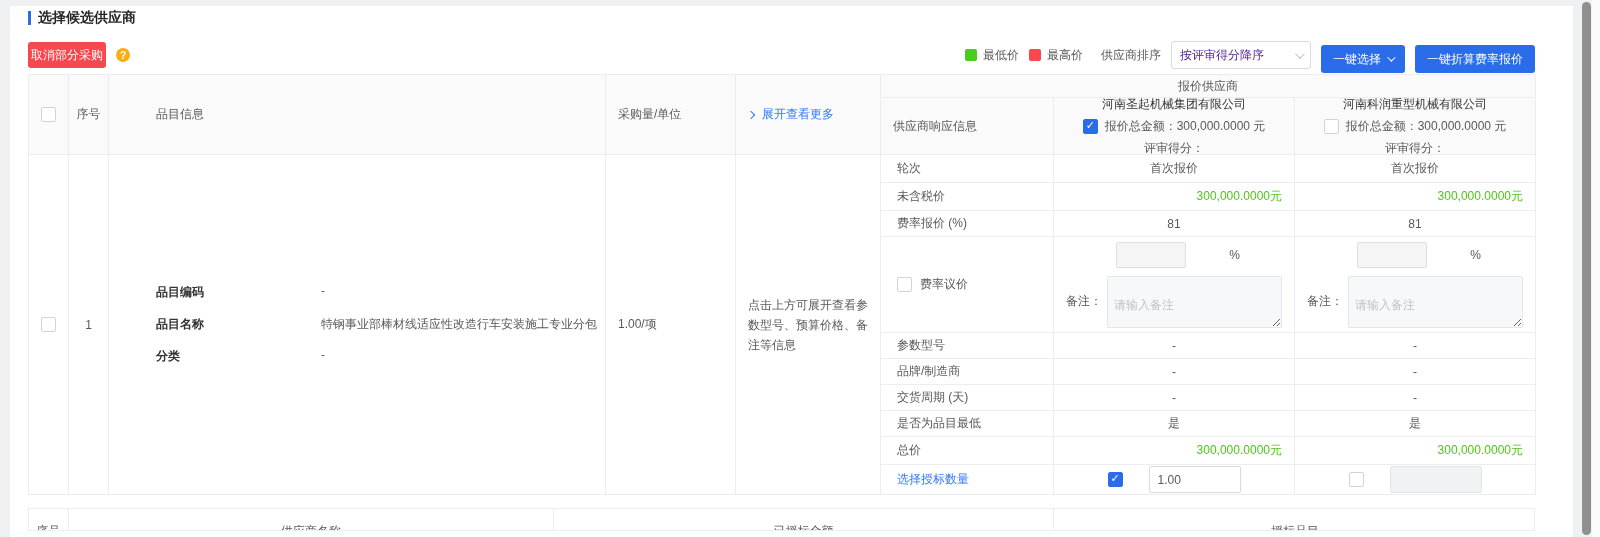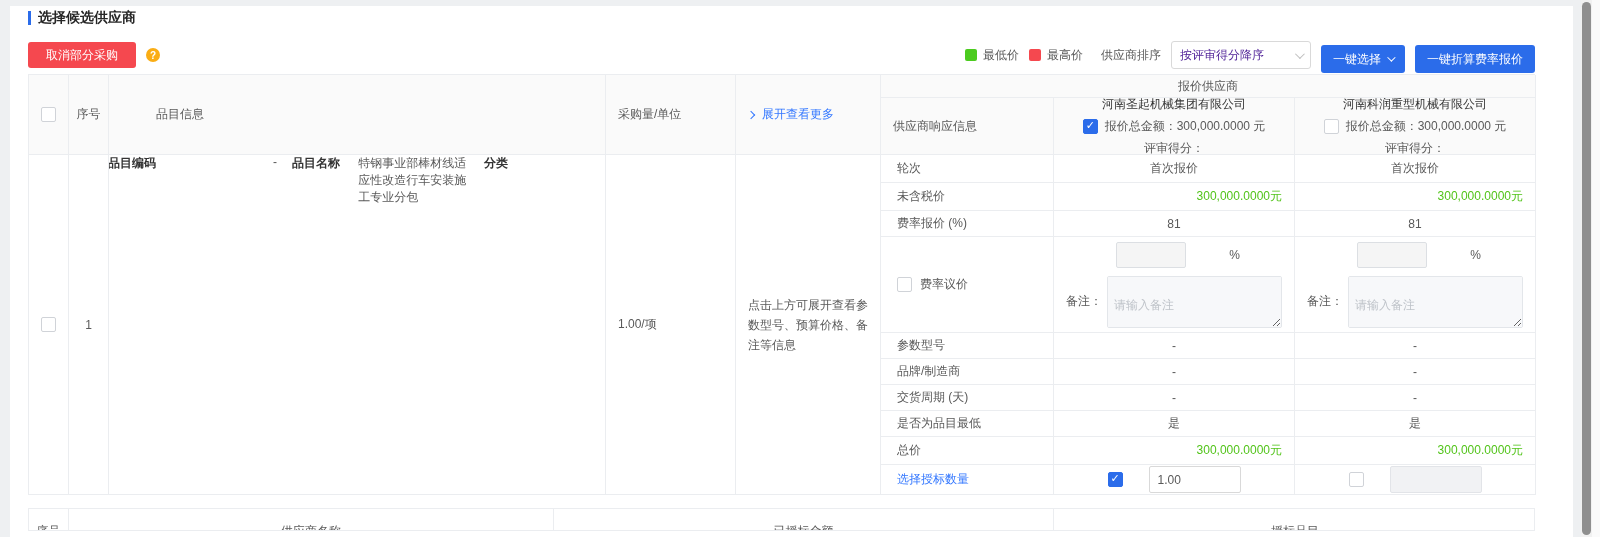--- a/index.html
+++ b/index.html
@@ -13,21 +13,21 @@
   .sb-thumb { position:absolute; left:1px; top:2px; width:9px; height:533px; background:#8f8f8f; border-radius:5px; }
   .edge-strip { position:absolute; left:1592px; top:0; width:8px; height:537px; background:#fafafa; }
 
   
   .title-row { position:absolute; left:28px; top:9px; display:flex; align-items:center; }
   .title-bar { width:3px; height:14px; background:#2b6cea; margin-right:7px; }
   .title-text { font-size:14px; font-weight:bold; color:#262626; }
 
   
   .toolbar { position:absolute; left:28px; top:41px; width:1507px; height:28px; display:flex; align-items:center; }
-  .btn-danger { height:26px; padding:0 18px; background:#f5484f; color:#fff; border:none; border-radius:3px; font-size:12px; cursor:pointer; }
+  .btn-danger { height:26px; padding:0 3px; background:#f5484f; color:#fff; border:none; border-radius:3px; font-size:12px; cursor:pointer; }
   .help-circle { width:14px; height:14px; border-radius:50%; background:#faad14; color:#fff; font-size:10px; font-weight:bold; display:inline-flex; align-items:center; justify-content:center; margin-left:10px; }
   .tb-right { margin-left:auto; display:flex; align-items:center; gap:10px; }
   .swatch { width:12px; height:12px; border-radius:2px; display:inline-block; }
   .legend-item { display:flex; align-items:center; gap:6px; color:#595959; }
   .sort-label { margin-left:8px; color:#595959; }
   .select-box { width:140px; height:28px; border:1px solid #d9d9d9; border-radius:3px; display:flex; align-items:center; padding:0 8px; color:#4c1d95; background:#fff; cursor:pointer; }
   .select-box .val { flex:1; }
   .chev-down { width:7px; height:7px; border-right:1px solid #bfbfbf; border-bottom:1px solid #bfbfbf; transform:rotate(45deg) translateY(-2px); }
   .btn-primary { height:28px; padding:0 12px; background:#2b6cea; color:#fff; border:none; border-radius:3px; font-size:12px; cursor:pointer; display:inline-flex; align-items:center; gap:6px;margin-top:8px; }
   .chev-down-w { width:6px; height:6px; border-right:1px solid #fff; border-bottom:1px solid #fff; transform:rotate(45deg) translateY(-2px); }
@@ -48,21 +48,21 @@
   .pl12 { padding-left:12px; }
   .pl16 { padding-left:16px; }
   .pl47 { padding-left:47px; }
   .link { color:#3377ff; cursor:pointer; }
   .chev-right { width:6px; height:6px; border-right:1px solid #3377ff; border-top:1px solid #3377ff; transform:rotate(45deg); margin-right:8px; }
   .sup-head { flex-direction:column; justify-content:center; gap:5px; }
   .sup-name { color:#333; }
   .sup-line { display:flex; align-items:center; gap:7px; color:#595959; }
   .green { color:#52c41a; }
   .price { justify-content:flex-end; padding-right:12px; }
-  .item-cell { align-items:flex-start; justify-content:center; gap:15px; }
+  .item-cell { flex-direction:column; align-items:flex-start; justify-content:center; gap:15px; }
   .kv { display:flex; }
   .kv .k { width:165px; font-weight:bold; color:#333; }
   .kv .v { color:#595959; }
   .hint { color:#595959; line-height:20px; padding-right:10px; }
   .nego-cell { flex-direction:column; align-items:stretch; justify-content:center; gap:8px; padding:8px 12px; }
   .rate-line { position:relative; display:flex; justify-content:center; align-items:center; height:26px; }
   .rate-input { width:70px; height:26px; background:#f5f5f5; border:1px solid #dcdfe3; border-radius:2px; margin-right:46px; }
   .pct { position:absolute; right:42px; color:#595959; }
   .remark-line { display:flex; align-items:center; gap:5px; }
   .remark-label { color:#595959; flex:none; }

